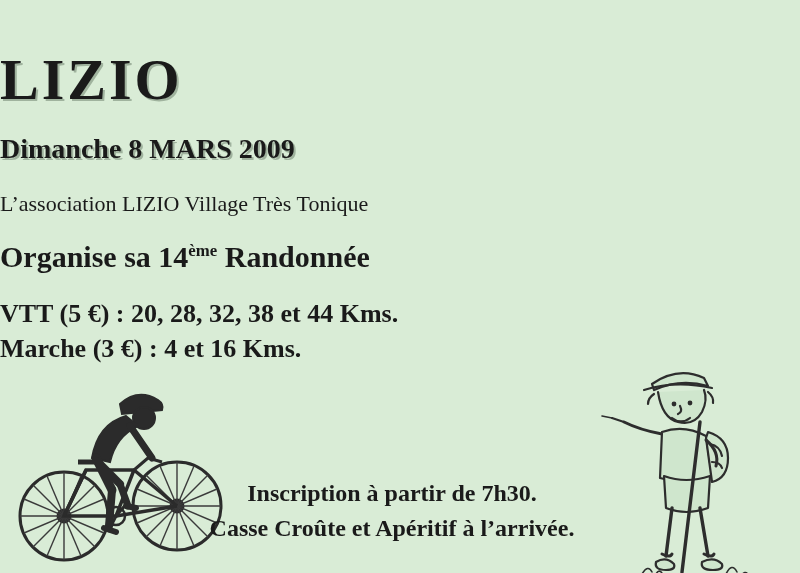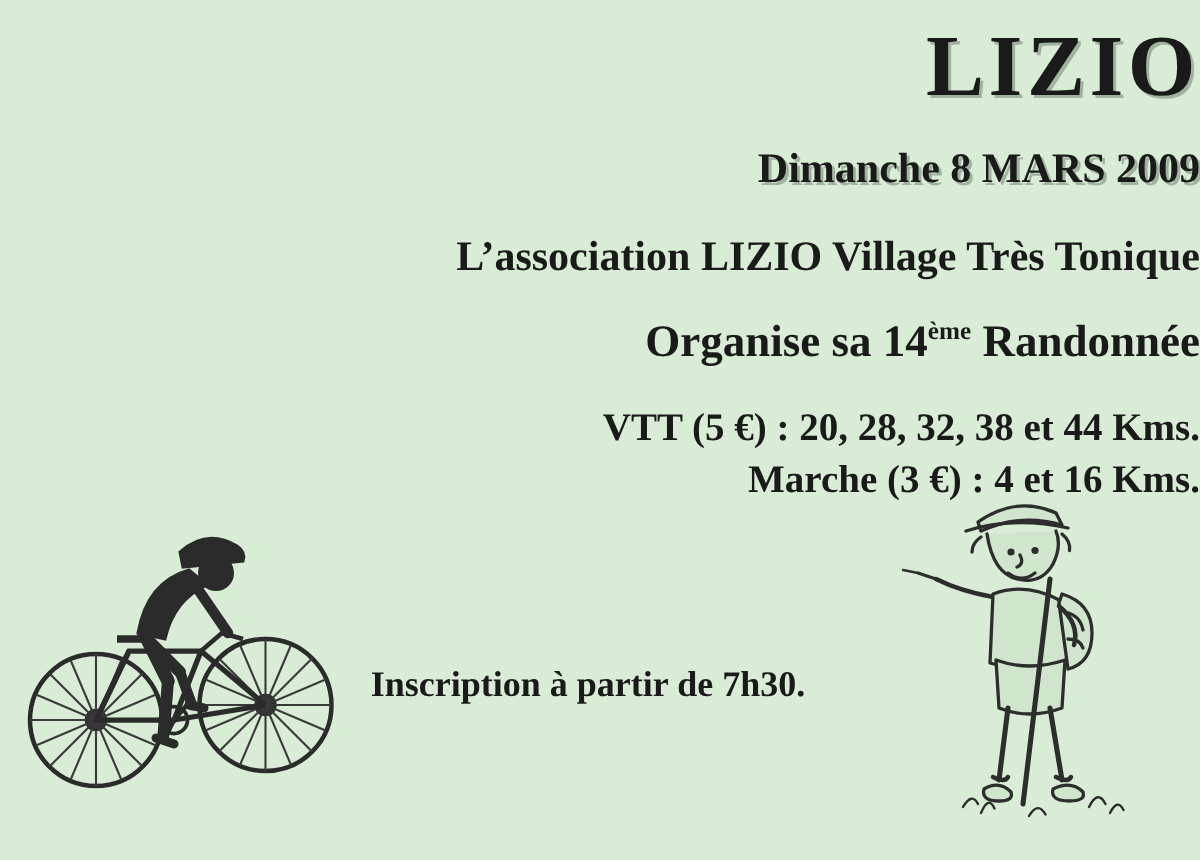--- a/index.html
+++ b/index.html
@@ -17,44 +17,45 @@
   .poster {
     position: relative;
     width: 800px;
     height: 573px;
     background: #d9ecd6;
     box-sizing: border-box;
   }
   .text-stack {
     position: relative;
     z-index: 3;
-    text-align: right;
+    text-align: left;
     padding-top: 12px;
+    margin-top: 36px;
   }
   .title {
     font-family: "Liberation Serif", serif;
     font-weight: bold;
     font-size: 58px;
     letter-spacing: 3px;
     margin: 0;
     line-height: 1.1;
     text-shadow: 2px 2px 0 rgba(90,110,90,0.45);
   }
   .date {
     font-family: "Liberation Serif", serif;
     font-weight: bold;
     font-size: 28px;
     margin: 22px 0 0 0;
     line-height: 1.1;
     text-shadow: 2px 2px 0 rgba(90,110,90,0.45);
   }
   .assoc {
     font-family: "Liberation Serif", serif;
-    font-weight: bold;
-    font-size: 28px;
+    font-weight: normal;
+    font-size: 22px;
     margin: 26px 0 0 0;
     line-height: 1.2;
   }
   .organise {
     font-family: "Liberation Serif", serif;
     font-weight: bold;
     font-size: 30px;
     margin: 22px 0 0 0;
     line-height: 1.2;
   }
@@ -119,20 +120,21 @@
     <div class="assoc">L’association LIZIO Village Très Tonique</div>
     <div class="organise">
       <span>Organise sa 14</span><sup>ème</sup><span> Randonnée</span>
     </div>
     <div class="course">VTT (5 €) : 20, 28, 32, 38 et 44 Kms.</div>
     <div class="course second">Marche (3 €) : 4 et 16 Kms.</div>
   </div>
 
   <div class="footer">
     <p class="line">Inscription à partir de 7h30.</p>
+    <p class="line">Casse Croûte et Apéritif à l’arrivée.</p>
   </div>
 
   <div class="cyclist">
     <svg viewBox="0 0 220 210" width="220" height="210" aria-hidden="true">
       <g fill="none" stroke="#2b2b2b" stroke-width="3">
 
         <circle cx="52" cy="150" r="44"></circle>
         <circle cx="52" cy="150" r="6" fill="#2b2b2b"></circle>
 
         <circle cx="165" cy="140" r="44"></circle>

